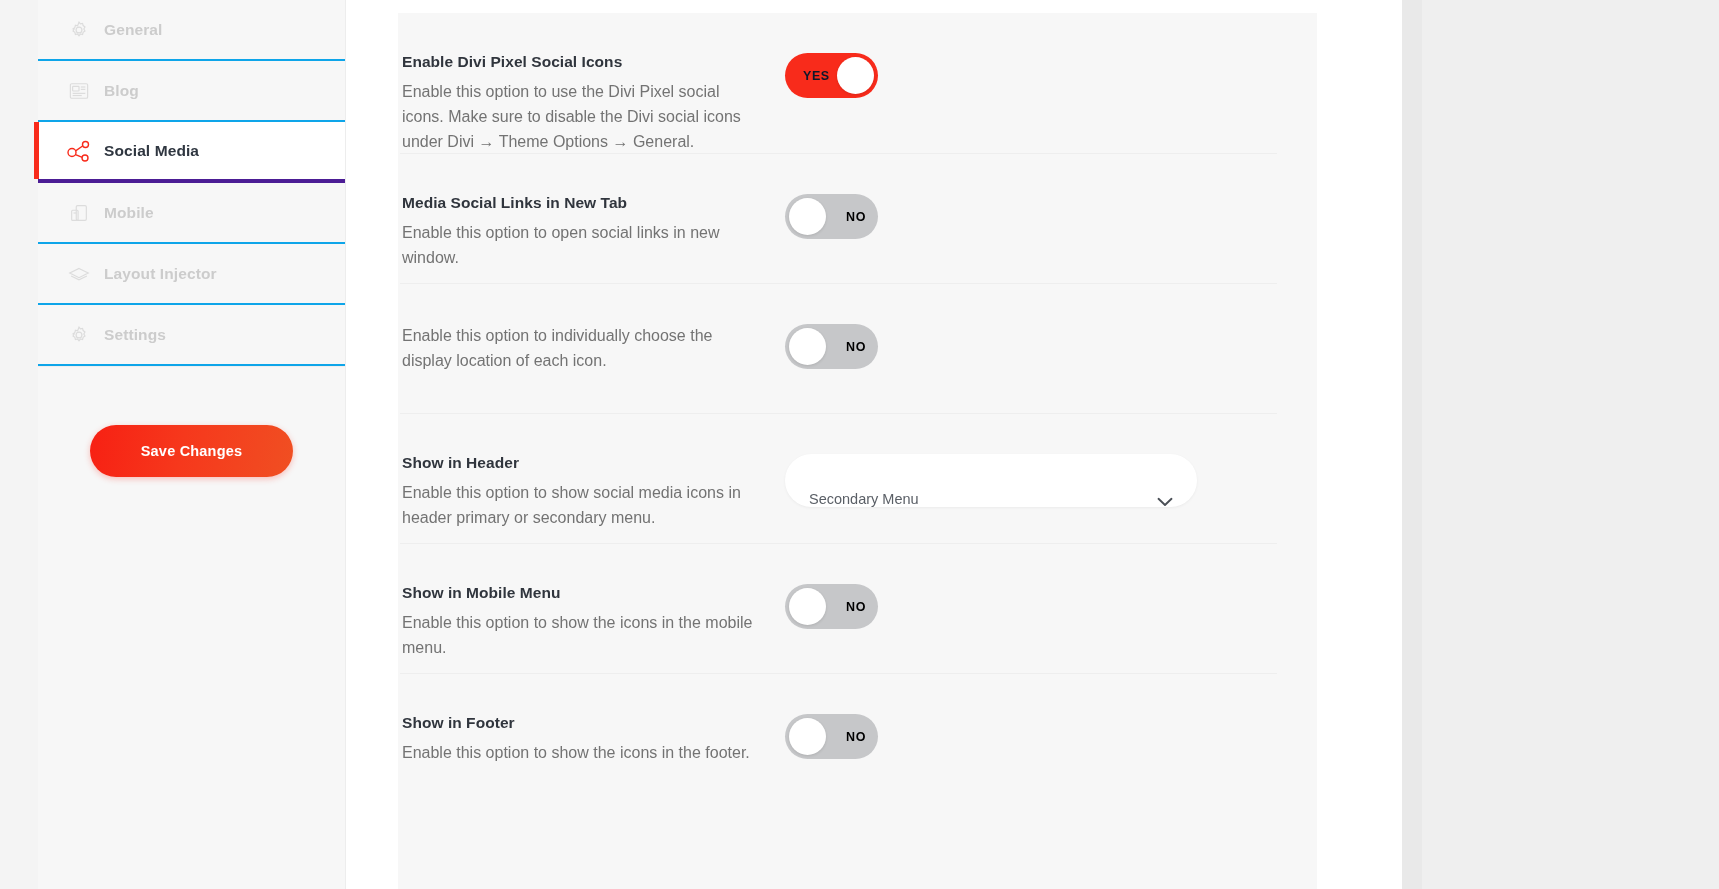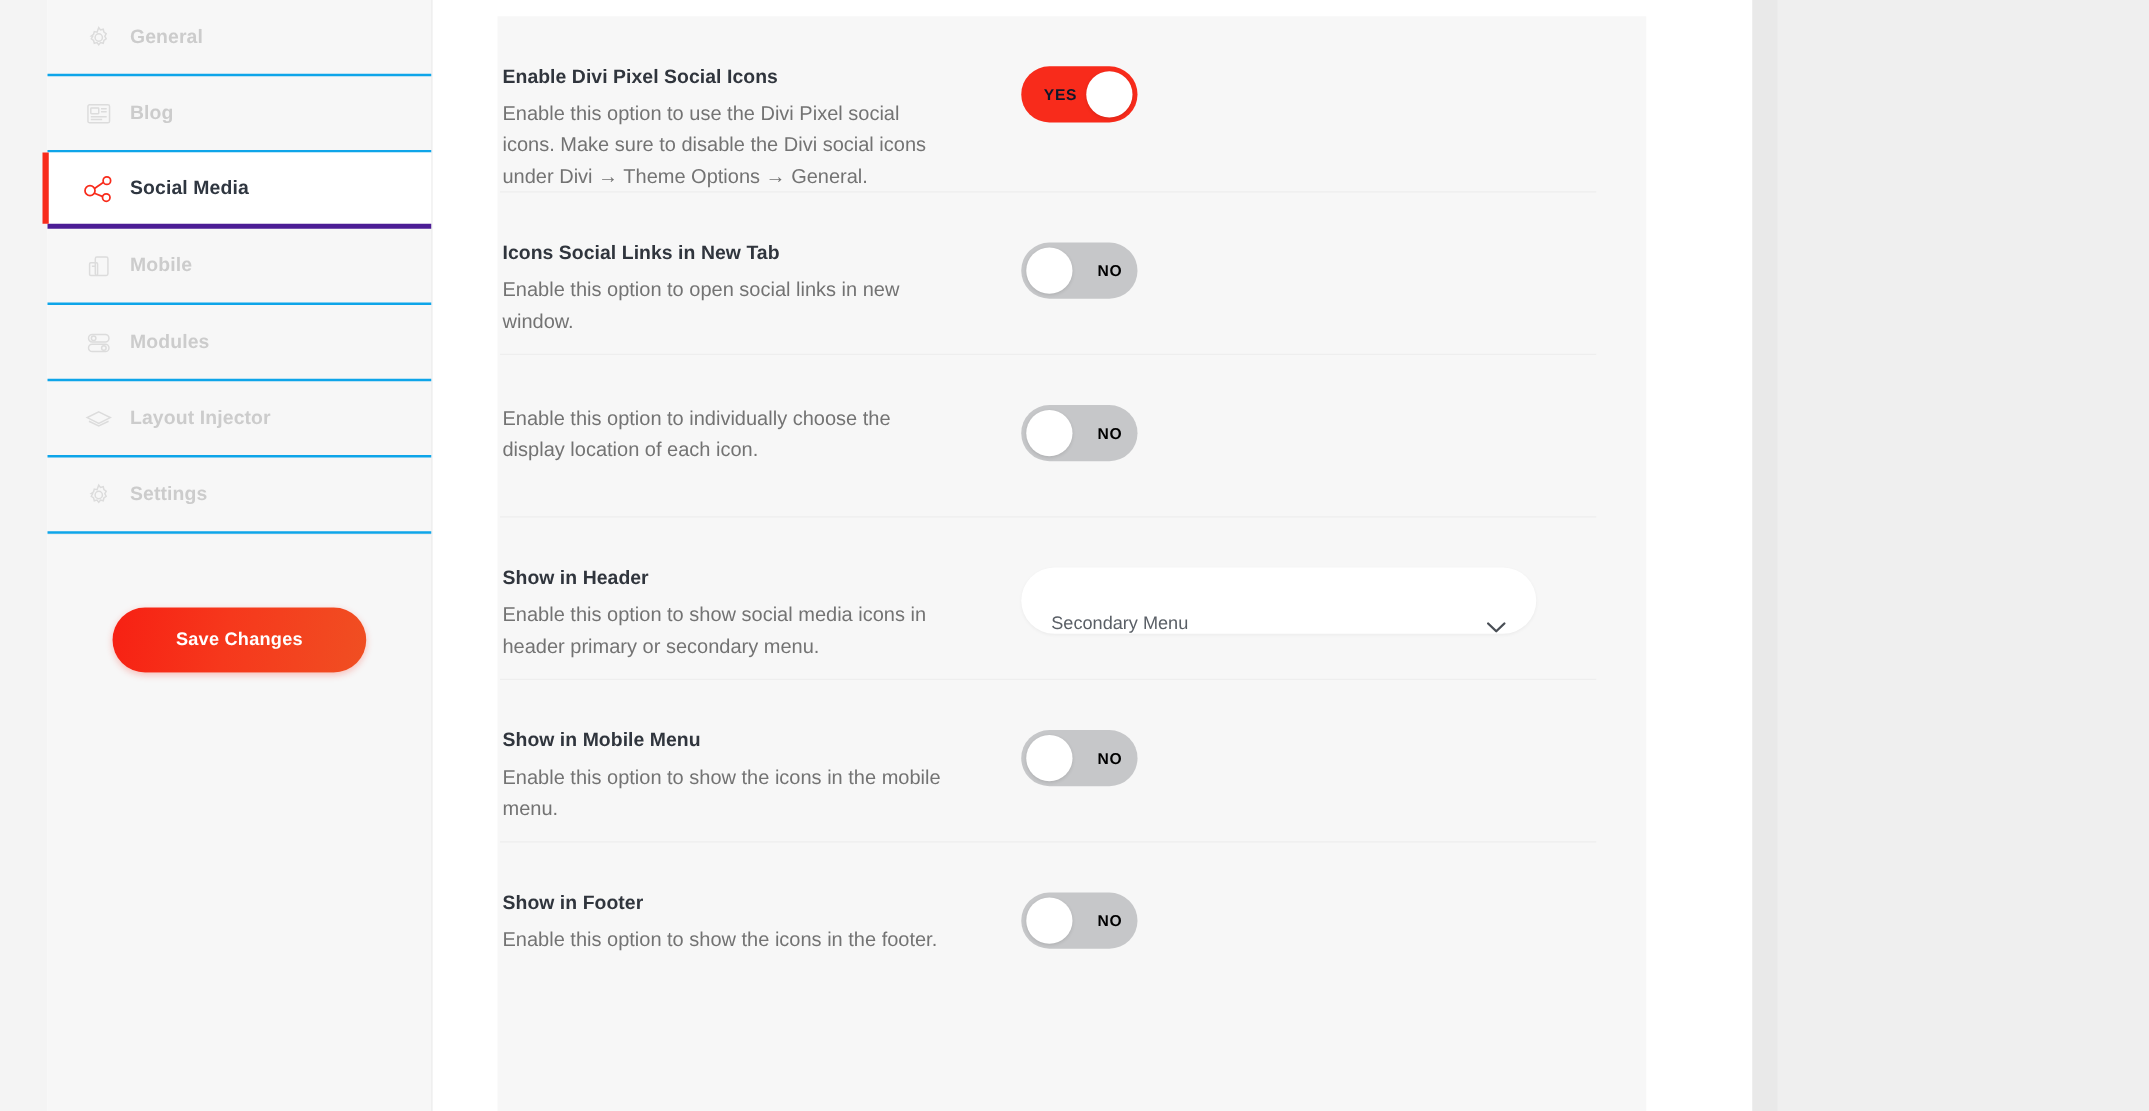--- a/index.html
+++ b/index.html
@@ -113,21 +113,20 @@
     position:relative;
     display:flex;
     align-items:flex-start;
     padding:40px 0 0 0;
     min-height:130px;
   }
   .opt-row .row-inner {
     display:flex;
     width:100%;
     padding-left:4px;
-    gap:32px;
   }
   .opt-text {
     width:380px;
     padding-left:0;
     flex:0 0 380px;
   }
   .opt-title {
     font-size:15.5px;
     font-weight:700;
     color:#30353d;
@@ -259,31 +258,20 @@
             <svg width="22" height="22" viewBox="0 0 24 24">
               <rect x="9" y="4" width="11" height="16" rx="1.4" stroke="#dcdcdc" fill="none" stroke-width="1.3"></rect>
               <rect x="4" y="9" width="7" height="11" rx="1" stroke="#dcdcdc" fill="none" stroke-width="1.3"></rect>
               <line x1="6" y1="12" x2="9" y2="12" stroke="#dcdcdc" fill="none" stroke-width="1.3"></line>
             </svg>
           </span>
           <span class="nav-label">Mobile</span>
         </div>
         <div class="nav-item">
           <span class="nav-icon">
-            <svg width="22" height="20" viewBox="0 0 24 22">
-              <rect x="3" y="4" width="18" height="6.5" rx="3.2" stroke="#dcdcdc" fill="none" stroke-width="1.3"></rect>
-              <circle cx="7.5" cy="7.2" r="2" stroke="#dcdcdc" fill="none" stroke-width="1.3"></circle>
-              <rect x="3" y="12.5" width="18" height="6.5" rx="3.2" stroke="#dcdcdc" fill="none" stroke-width="1.3"></rect>
-              <circle cx="16.5" cy="15.8" r="2" stroke="#dcdcdc" fill="none" stroke-width="1.3"></circle>
-            </svg>
-          </span>
-          <span class="nav-label">Modules</span>
-        </div>
-        <div class="nav-item">
-          <span class="nav-icon">
             <svg width="24" height="18" viewBox="0 0 26 18">
               <path d="M13 3 L23 8 L13 13 L3 8 Z" stroke="#dcdcdc" fill="none" stroke-width="1.3"></path>
               <path d="M4.5 11.2 L13 15.2 L21.5 11.2" stroke="#dcdcdc" fill="none" stroke-width="1.3"></path>
             </svg>
           </span>
           <span class="nav-label">Layout Injector</span>
         </div>
         <div class="nav-item">
           <span class="nav-icon">
             <svg width="22" height="22" viewBox="0 0 24 24">
@@ -312,21 +300,21 @@
               <span class="tlabel">YES</span>
               <span class="knob"></span>
             </div>
           </div>
         </div>
         <div class="row-sep"></div>
       </div>
       <div class="opt-row">
         <div class="row-inner">
           <div class="opt-text">
-            <div class="opt-title">Icons Social Links in New Tab</div>
+            <div class="opt-title">Media Social Links in New Tab</div>
             <div class="opt-desc">Enable this option to open social links in new window.</div>
           </div>
           <div class="opt-control">
             <div class="toggle off">
               <span class="tlabel">NO</span>
               <span class="knob"></span>
             </div>
           </div>
         </div>
         <div class="row-sep"></div>

